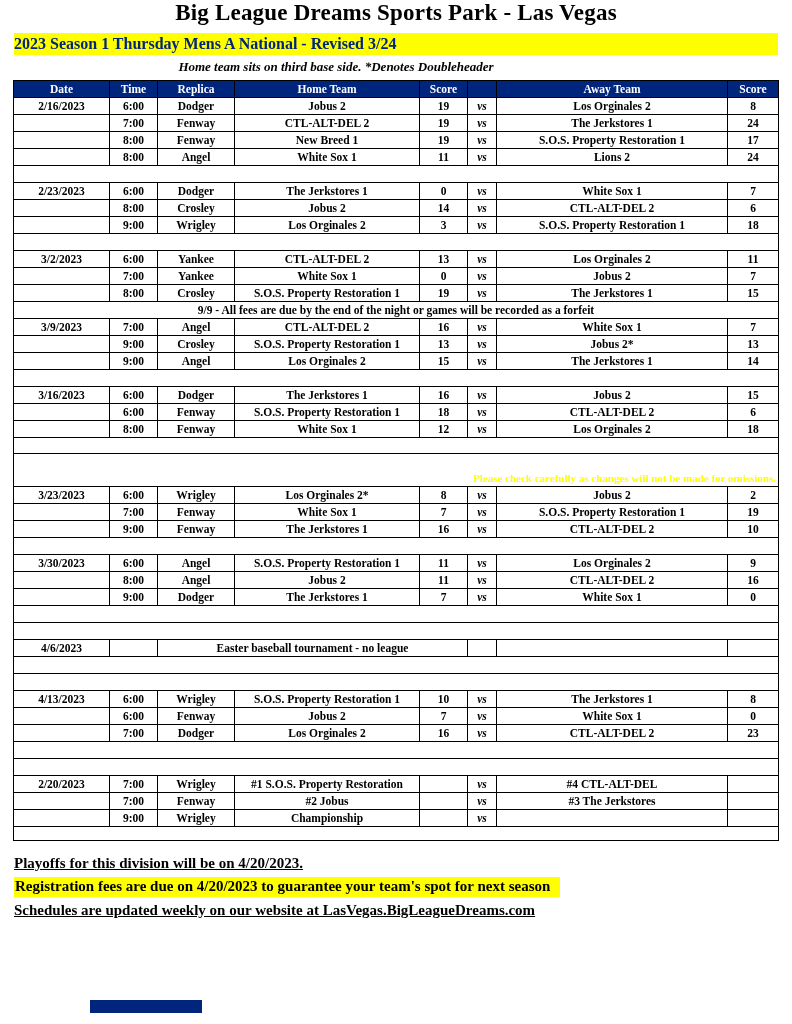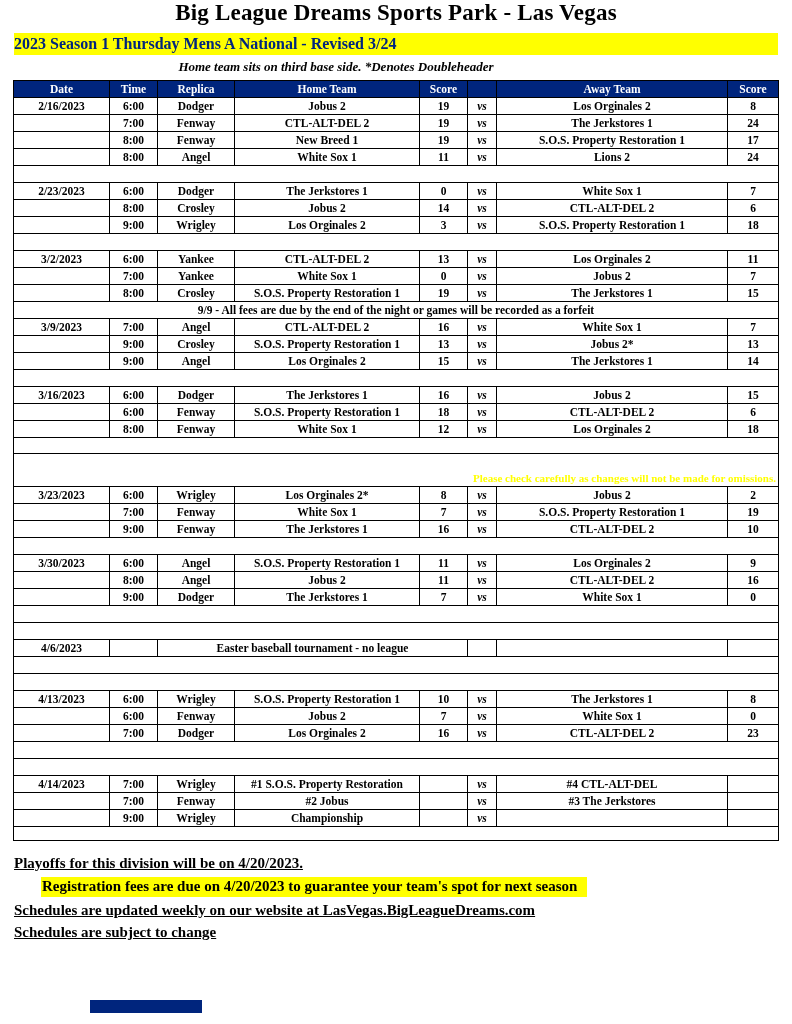--- a/index.html
+++ b/index.html
@@ -41,21 +41,21 @@
   td.spacer-cell { border-left:none; border-right:none; border-top:none; border-bottom:none; height:6px; padding:0; background:#fff; }
   td.notice-navy-cell { background:var(--navy); color:#fff; height:17px; font-size:11.5px; }
   td.notice-red-cell { background:var(--red); height:37px; padding:2px 0; }
   .red-l1 { color:#fff; font-size:11.5px; font-weight:bold; line-height:16px; }
   .red-l2 { color:var(--yellow); font-size:11px; font-weight:bold; line-height:16px;text-align:right; }
   td.gray-cell { background:var(--gray); }
   .footer { margin:14px 0 0 14px;text-decoration:underline; }
   .f-line { font-size:15px; font-weight:bold; color:#000; margin-top:5px; }
   .f-hl {
     display:inline-block; background:var(--yellow); color:#000;
-    font-size:15px; font-weight:bold; padding:1px 10px 2px 1px; margin-top:5px;margin-left:27px;
+    font-size:15px; font-weight:bold; padding:1px 10px 2px 1px; margin-top:5px;
   }
   .bottom-bar {
     position:absolute; left:90px; top:1000px; width:112px; height:13px;
     background:var(--navy);
   }
 </style>
 </head>
 <body>
 
 <div class="page">
@@ -384,21 +384,21 @@
           <td class="hl">CTL-ALT-DEL 2</td>
           <td class="hl">23</td>
         </tr>
         <tr>
           <td class="sep-cell" colspan="8"></td>
         </tr>
         <tr>
           <td class="spacer-cell" colspan="8"></td>
         </tr>
         <tr>
-          <td>4/14/2023</td>
+          <td>2/20/2023</td>
           <td>7:00</td>
           <td>Wrigley</td>
           <td>#1 S.O.S. Property Restoration</td>
           <td></td>
           <td class="vs-cell">vs</td>
           <td>#4 CTL-ALT-DEL</td>
           <td></td>
         </tr>
         <tr>
           <td></td>
@@ -423,18 +423,17 @@
         <tr>
           <td class="sep-cell sep-bottom" colspan="8"></td>
         </tr>
       </tbody>
   </table>
 
   <div class="footer">
     <div class="f-line">Playoffs for this division will be on 4/20/2023.</div>
     <div><span class="f-hl">Registration fees are due on 4/20/2023 to guarantee your team's spot for next season</span></div>
     <div class="f-line">Schedules are updated weekly on our website at LasVegas.BigLeagueDreams.com</div>
-    <div class="f-line">Schedules are subject to change</div>
   </div>
 
   <div class="bottom-bar"></div>
 
 </div>
 
 </body></html>

